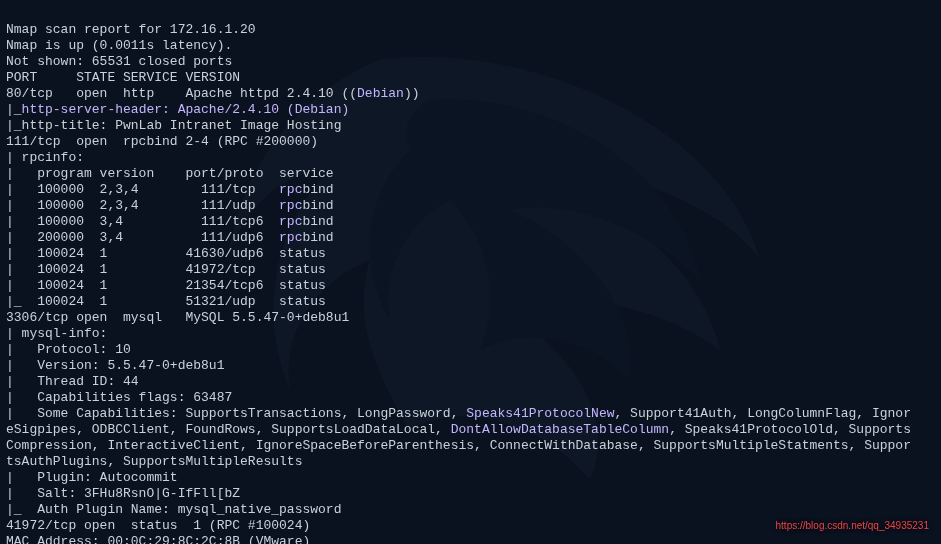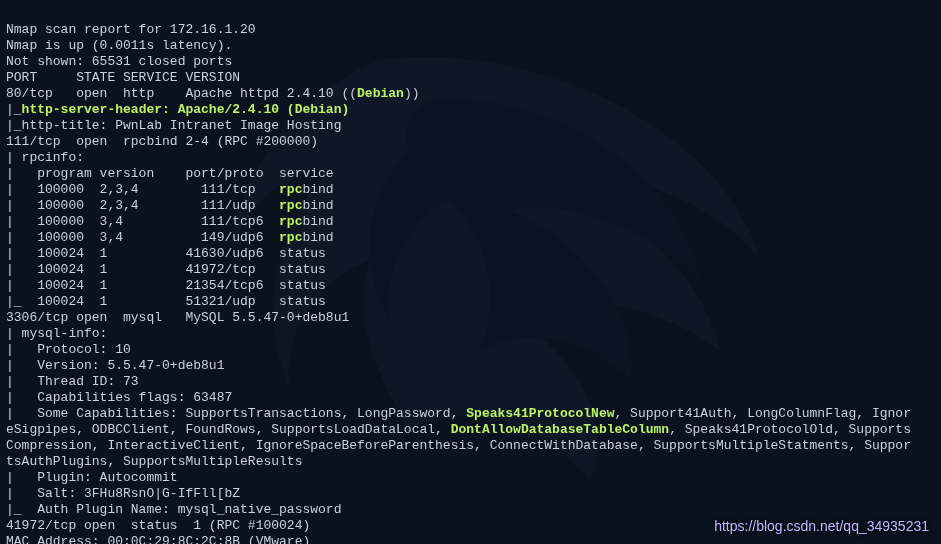--- a/index.html
+++ b/index.html
@@ -1,18 +1,18 @@
 <!DOCTYPE html>
 <html><head>
 <meta charset="utf-8">
 <style>
   html,body{margin:0;padding:0;background:#0a1220;color:#c9d1d9;font-family:'Consolas','Monaco','Courier New',monospace;font-size:13px;line-height:16px;width:941px;height:544px;overflow:hidden;position:relative;}
   .term{padding:6px 6px;white-space:pre;position:relative;z-index:2;}
-  .hi{color:#bef264;font-weight:bold;}
-  .wm{position:absolute;right:12px;bottom:10px;color:#c4b5fd;font-family:Arial,Helvetica,sans-serif;font-size:14px;text-shadow:0 0 4px #000;z-index:3;}
+  .hi{color:#c4b5fd;font-weight:normal;}
+  .wm{position:absolute;right:12px;bottom:10px;color:#ef4444;font-family:Arial,Helvetica,sans-serif;font-size:10px;text-shadow:0 0 4px #000;z-index:3;}
   .bg-dragon{position:absolute;inset:0;z-index:1;opacity:0.25;pointer-events:none;}
 </style>
 </head>
 <body>
 
 <svg class="bg-dragon" viewBox="0 0 941 544">
   <path d="M380,60 C520,40 720,120 760,260 C720,200 600,160 520,170 C600,190 700,260 720,350 C650,300 560,290 500,310 C560,340 620,410 590,480 C540,420 460,400 410,430 C380,380 350,320 370,260 C320,280 280,330 290,390 C260,320 270,230 330,170 C290,170 250,200 230,250 C240,170 300,90 380,60 Z" fill="#1a2638"></path>
   <path d="M430,100 C550,90 680,170 700,280 C640,220 560,200 510,210 C580,240 640,310 630,380 C580,330 520,330 480,350 C500,300 490,240 450,200 C410,220 380,270 390,320 C360,270 360,200 410,150 C400,130 410,110 430,100 Z" fill="#0f1a2a"></path>
 </svg>
 
@@ -23,30 +23,30 @@
 <span>PORT     STATE SERVICE VERSION</span>
 <span><span>80/tcp   open  http    Apache httpd 2.4.10 ((</span><span class="hi">Debian</span><span>))</span></span>
 <span><span>|_</span><span class="hi">http-server-header: Apache/2.4.10 (Debian)</span></span>
 <span>|_http-title: PwnLab Intranet Image Hosting</span>
 <span>111/tcp  open  rpcbind 2-4 (RPC #200000)</span>
 <span>| rpcinfo: </span>
 <span>|   program version    port/proto  service</span>
 <span><span>|   100000  2,3,4        111/tcp   </span><span class="hi">rpc</span><span>bind</span></span>
 <span><span>|   100000  2,3,4        111/udp   </span><span class="hi">rpc</span><span>bind</span></span>
 <span><span>|   100000  3,4          111/tcp6  </span><span class="hi">rpc</span><span>bind</span></span>
-<span><span>|   100000  3,4          149/udp6  </span><span class="hi">rpc</span><span>bind</span></span>
+<span><span>|   200000  3,4          111/udp6  </span><span class="hi">rpc</span><span>bind</span></span>
 <span>|   100024  1          41630/udp6  status</span>
 <span>|   100024  1          41972/tcp   status</span>
 <span>|   100024  1          21354/tcp6  status</span>
 <span>|_  100024  1          51321/udp   status</span>
 <span>3306/tcp open  mysql   MySQL 5.5.47-0+deb8u1</span>
 <span>| mysql-info: </span>
 <span>|   Protocol: 10</span>
 <span>|   Version: 5.5.47-0+deb8u1</span>
-<span>|   Thread ID: 73</span>
+<span>|   Thread ID: 44</span>
 <span>|   Capabilities flags: 63487</span>
 <span><span>|   Some Capabilities: SupportsTransactions, LongPassword, </span><span class="hi">Speaks41ProtocolNew</span><span>, Support41Auth, LongColumnFlag, Ignor</span></span>
 <span><span>eSigpipes, ODBCClient, FoundRows, SupportsLoadDataLocal, </span><span class="hi">DontAllowDatabaseTableColumn</span><span>, Speaks41ProtocolOld, Supports</span></span>
 <span>Compression, InteractiveClient, IgnoreSpaceBeforeParenthesis, ConnectWithDatabase, SupportsMultipleStatments, Suppor</span>
 <span>tsAuthPlugins, SupportsMultipleResults</span>
 <span>|   Plugin: Autocommit</span>
 <span>|   Salt: 3FHu8RsnO|G-IfFll[bZ</span>
 <span>|_  Auth Plugin Name: mysql_native_password</span>
 <span>41972/tcp open  status  1 (RPC #100024)</span>
 <span>MAC Address: 00:0C:29:8C:2C:8B (VMware)</span>

